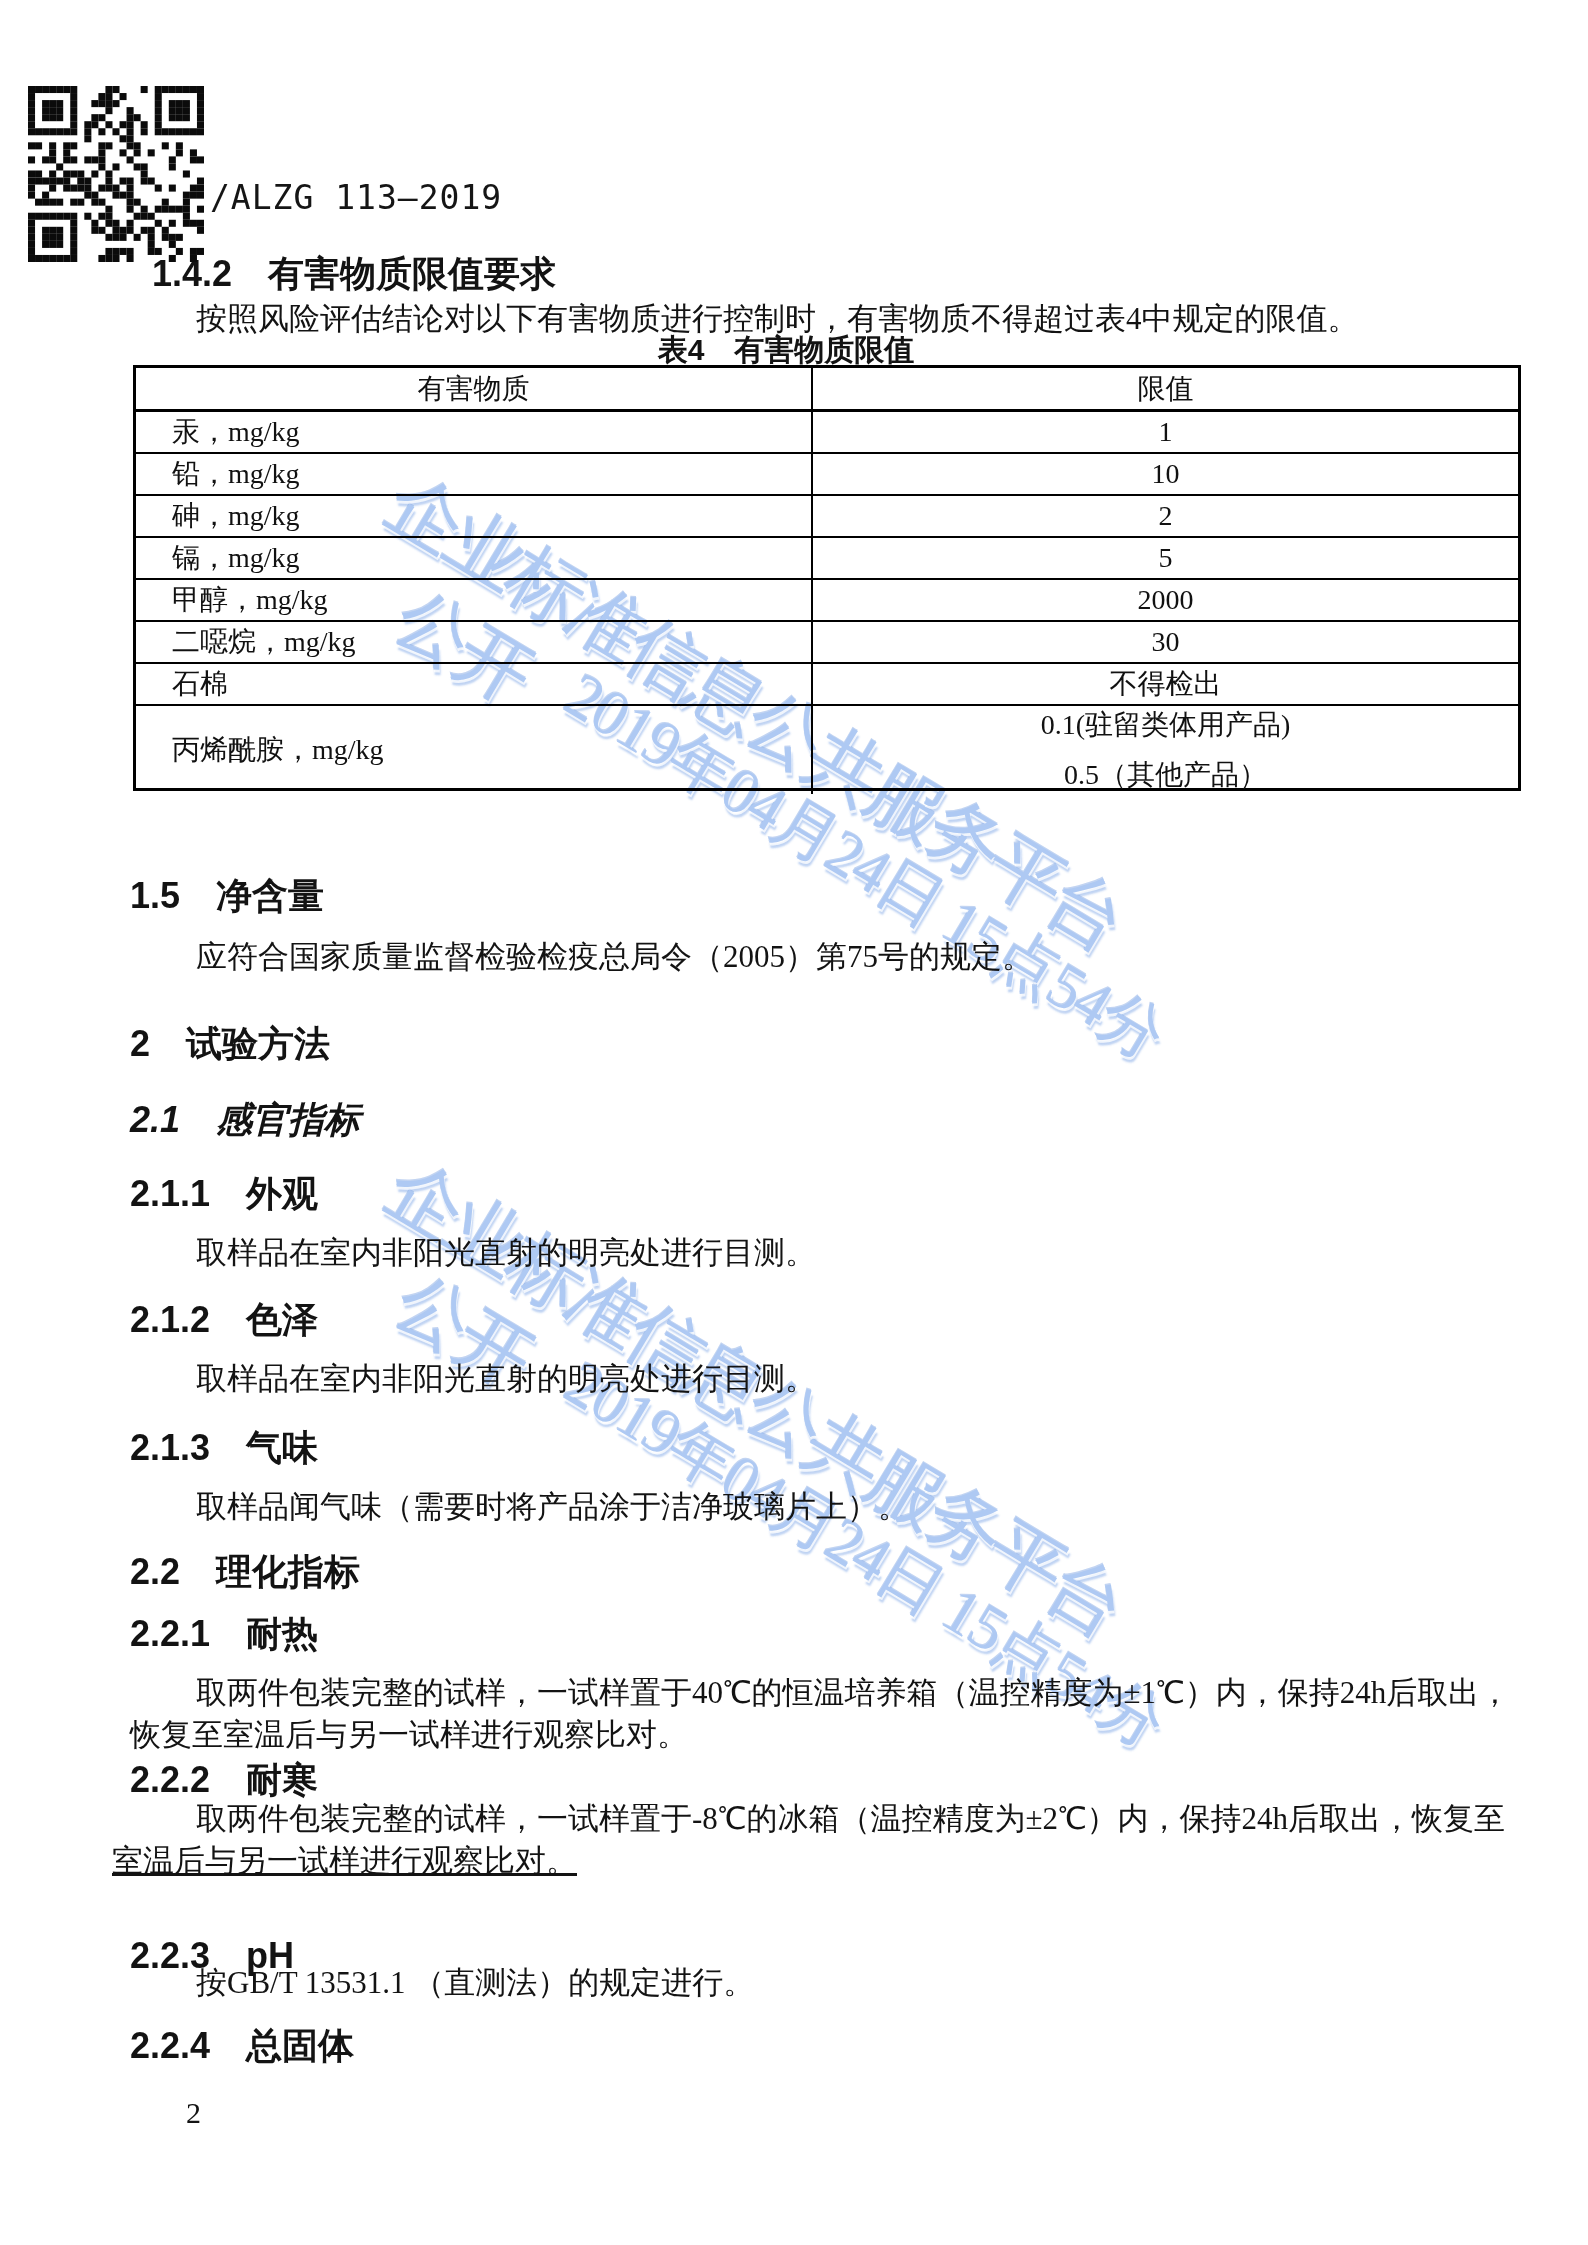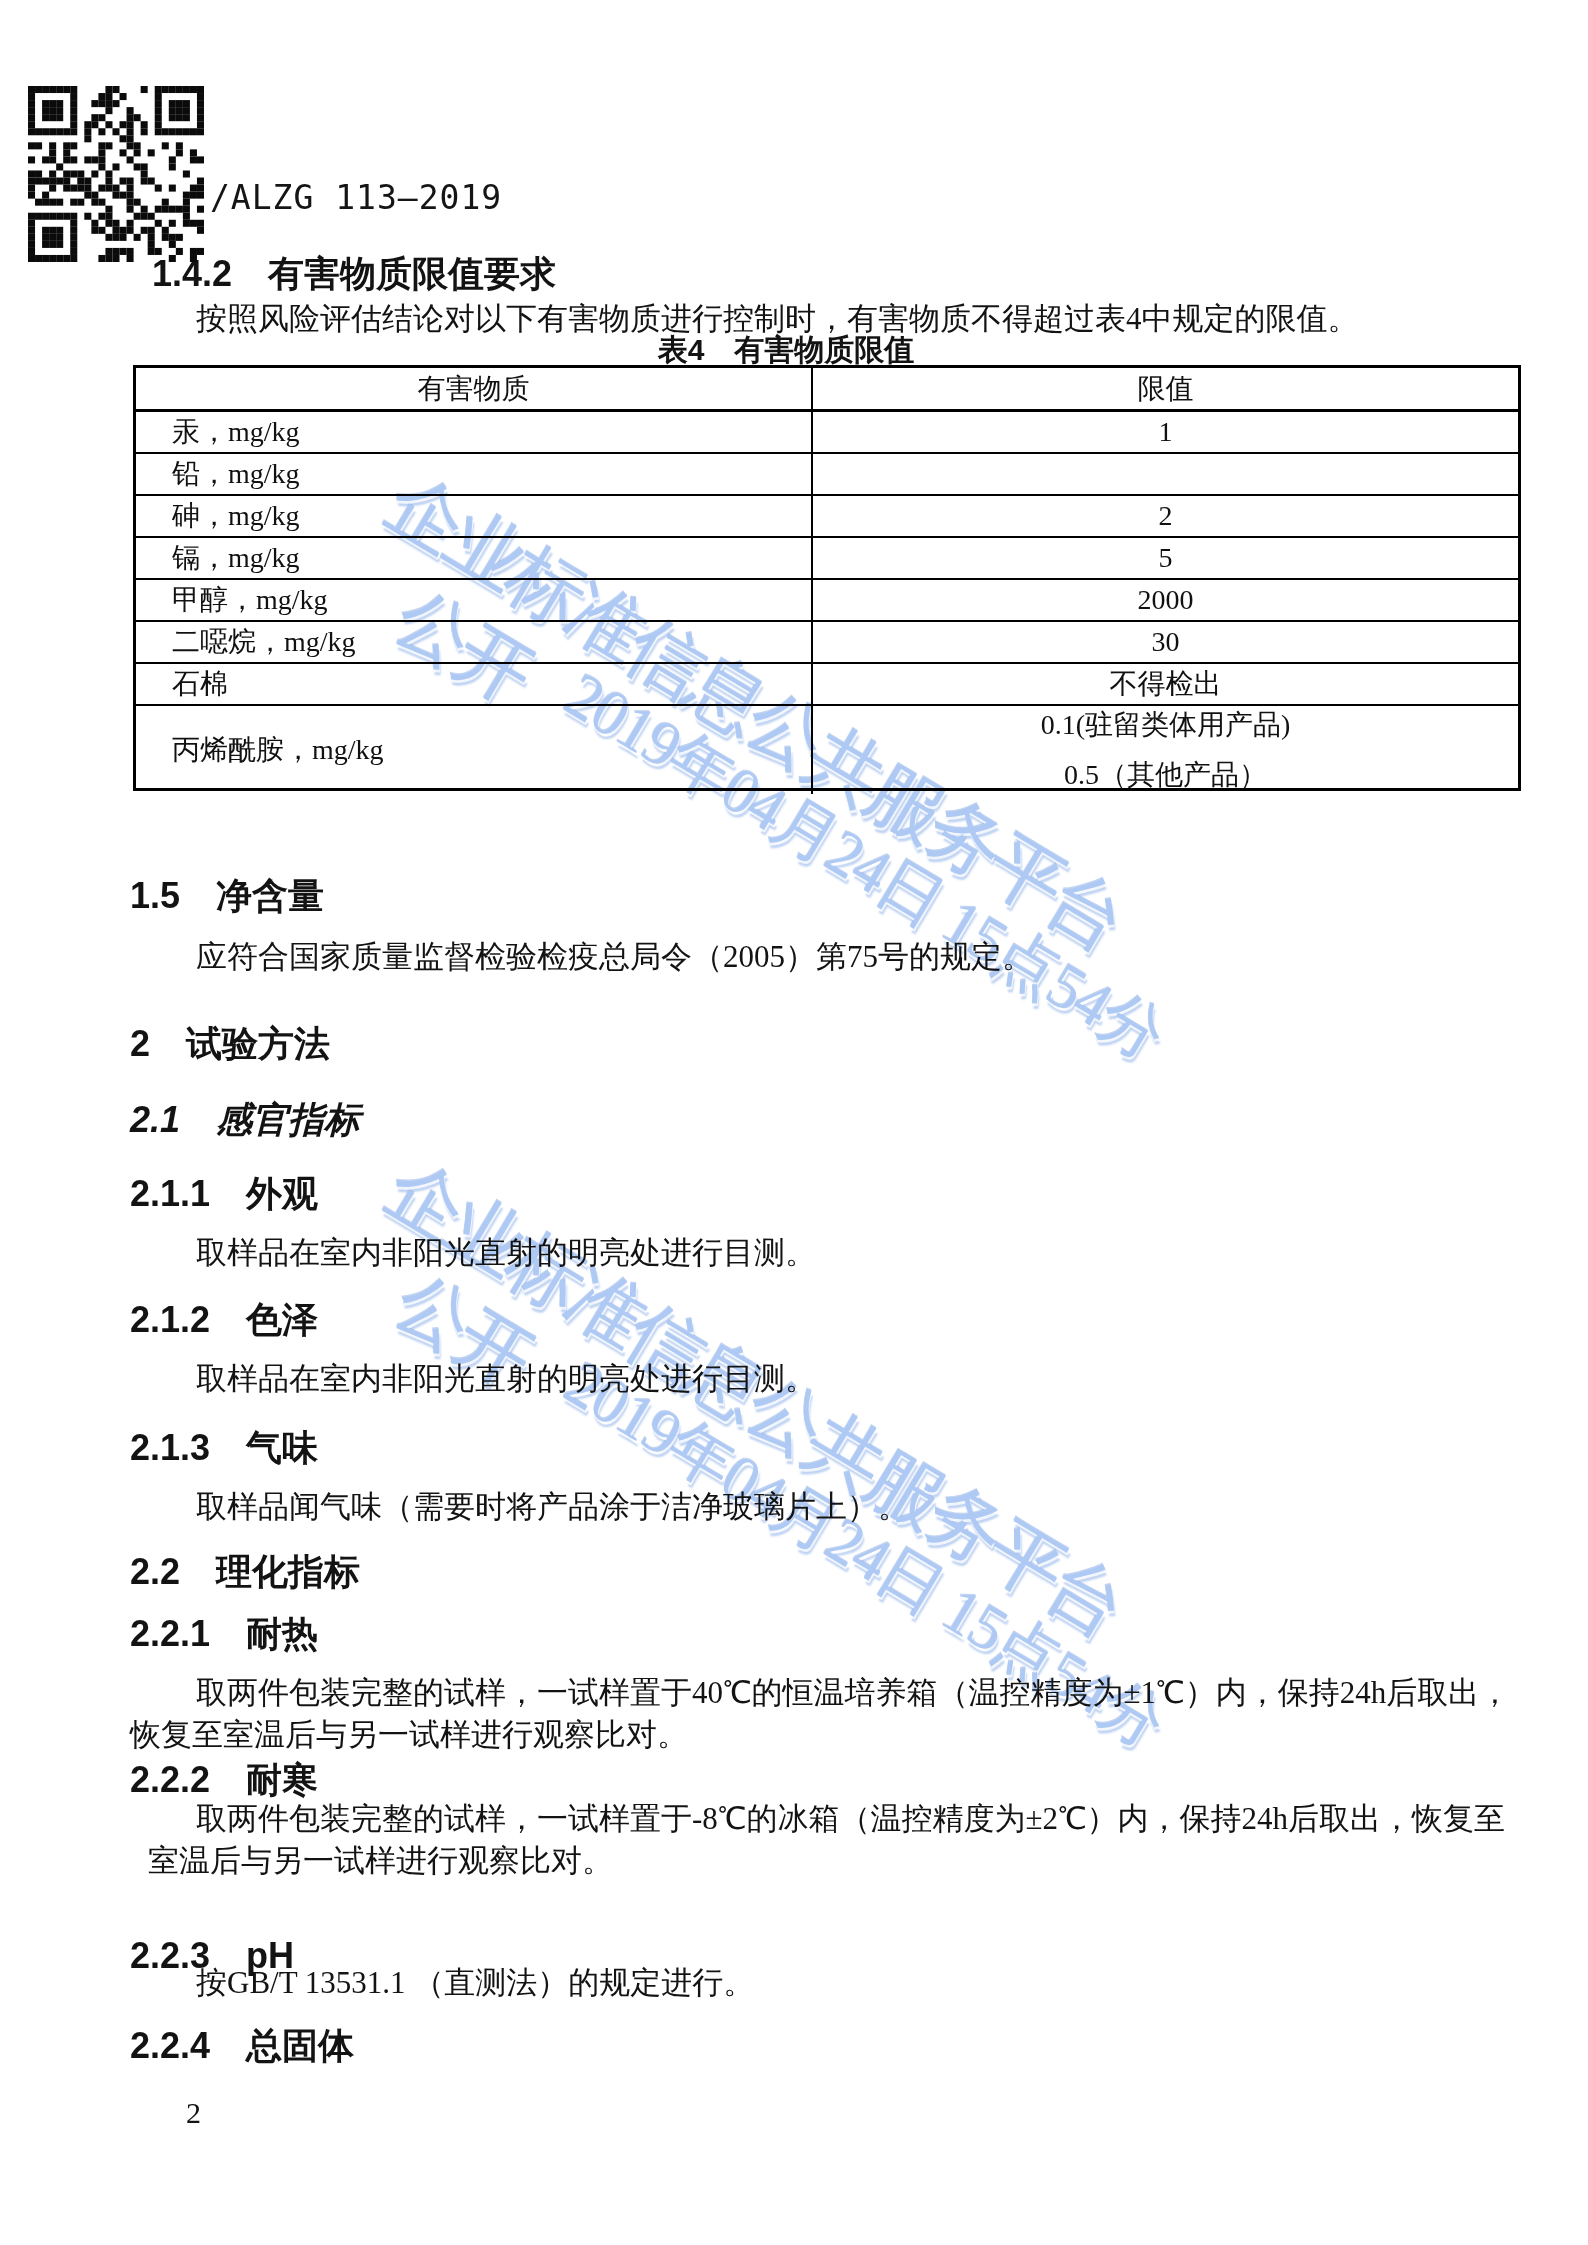--- a/index.html
+++ b/index.html
@@ -87,21 +87,21 @@
   .h-212 {left:130px;top:1296px;}
   .p-212 {left:196px;top:1358px;}
   .h-213 {left:130px;top:1424px;}
   .p-213 {left:196px;top:1486px;}
   .h-22  {left:130px;top:1548px;}
   .h-221 {left:130px;top:1610px;}
   .p-221a{left:196px;top:1672px;}
   .p-221b{left:130px;top:1714px;}
   .h-222 {left:130px;top:1756px;}
   .p-222a{left:196px;top:1798px;}
-  .p-222b{left:148px;top:1840px;}
+  .p-222b{left:112px;top:1840px;text-decoration:underline;}
   .h-223 {left:130px;top:1904px;margin-top:28px;}
   .p-223 {left:196px;top:1962px;}
   .h-224 {left:130px;top:2022px;}
   .page-num{position:absolute;left:186px;top:2096px;font-size:30px;font-family:"Liberation Serif",serif;color:#131313;}
 </style>
 </head>
 <body>
 
 <div class="page">
 
@@ -415,20 +415,21 @@
       <div class="tr head">
         <div class="td-sub">有害物质</div>
         <div class="td-lim">限值</div>
       </div>
       <div class="tr">
         <div class="td-sub">汞，mg/kg</div>
         <div class="td-lim">1</div>
       </div>
       <div class="tr">
         <div class="td-sub">铅，mg/kg</div>
+        <div class="td-lim">10</div>
       </div>
       <div class="tr">
         <div class="td-sub">砷，mg/kg</div>
         <div class="td-lim">2</div>
       </div>
       <div class="tr">
         <div class="td-sub">镉，mg/kg</div>
         <div class="td-lim">5</div>
       </div>
       <div class="tr">

